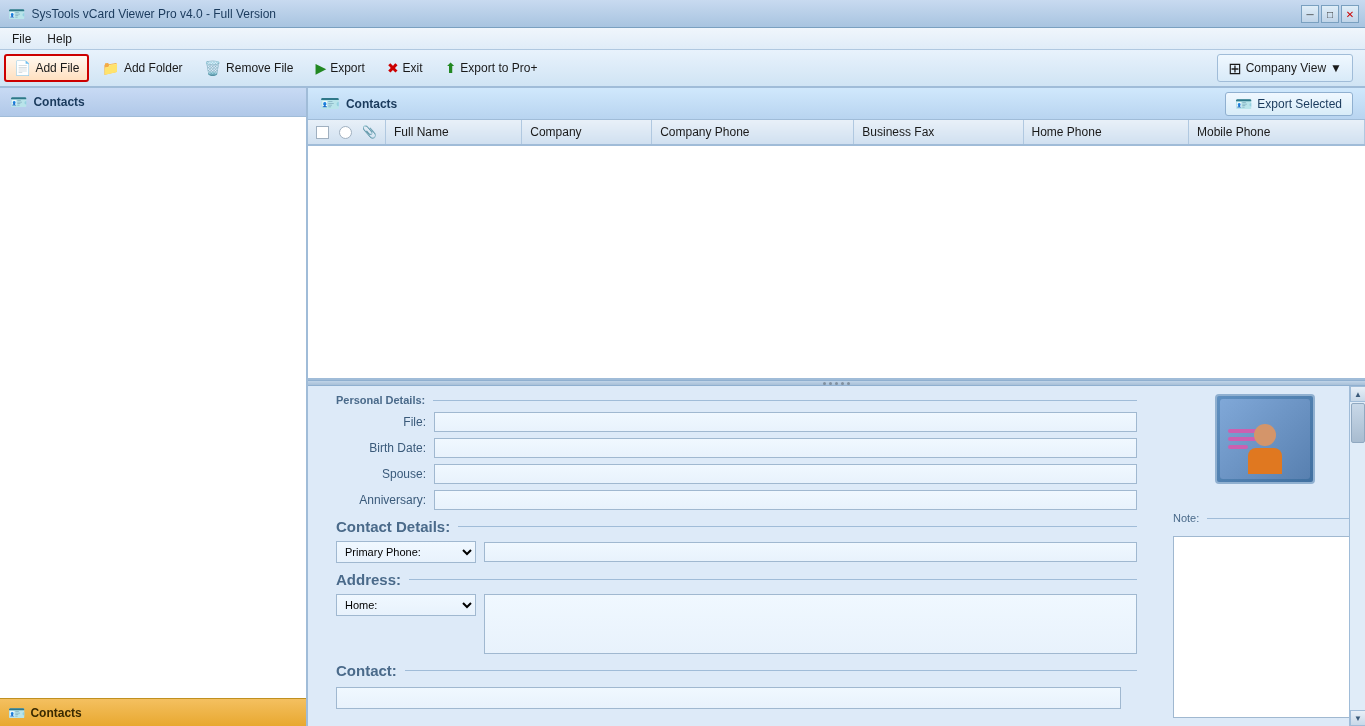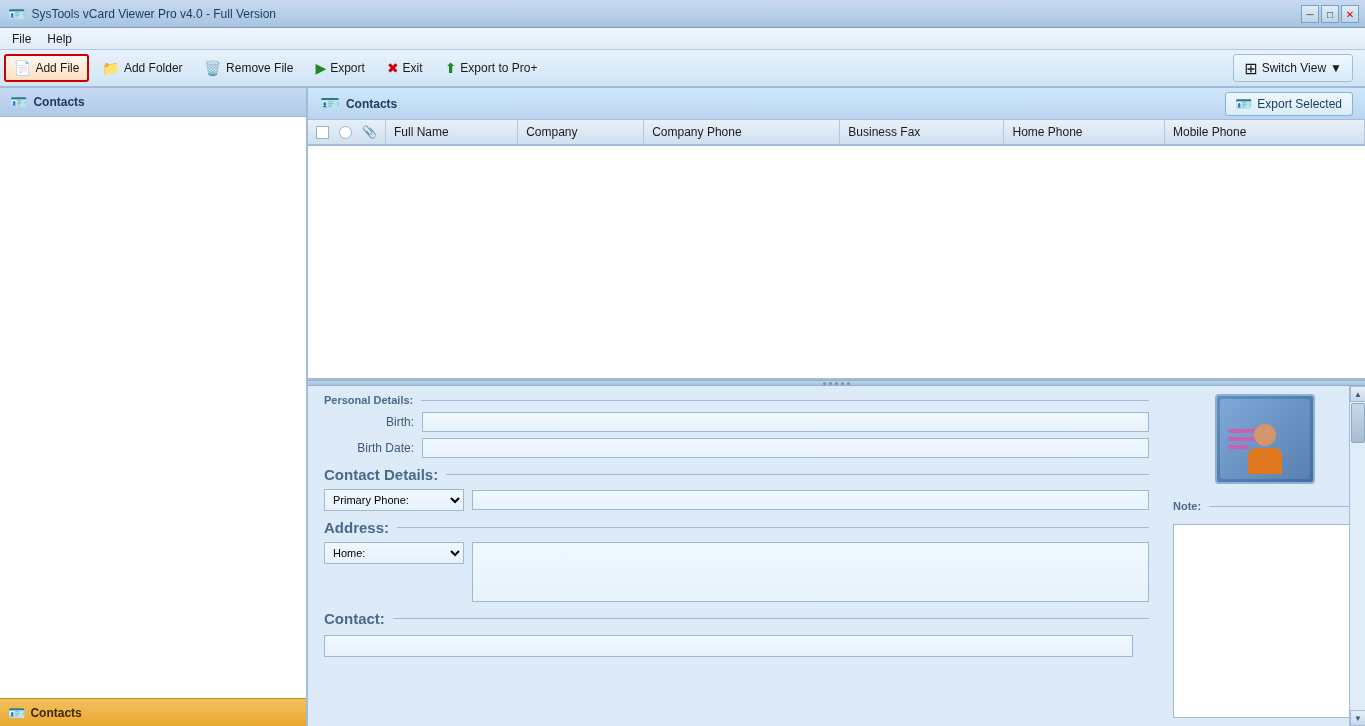--- a/index.html
+++ b/index.html
@@ -178,21 +178,21 @@
     #details-area {
       flex: 1;
       background: #ddeaf8;
       overflow-y: auto;
       display: flex;
       gap: 0;
       position: relative;
     }
     #details-left {
       flex: 1;
-      padding: 8px 16px;
+      padding: 8px 28px;
     }
     #details-right {
       width: 200px;
       padding: 8px;
       display: flex;
       flex-direction: column;
       gap: 8px;
     }
 
     .section-label {
@@ -311,24 +311,25 @@
       border: 1px solid #a0b8d0;
       flex: 1;
       padding: 4px;
       font-size: 11px;
       overflow-y: auto;
       min-height: 80px;
     }
     .note-label {
       font-size: 11px;
       color: #4a6a8a;
-      font-weight: bold;
+      font-weight: normal;
       margin-bottom: 4px;
       display: flex;
       align-items: center;
+      margin-top: 12px;
     }
     .note-label::after {
       content: '';
       flex: 1;
       height: 1px;
       background: #a0bcd8;
       margin-left: 8px;
     }
 
     
@@ -505,21 +506,21 @@
     <span class="btn-icon" style="color:#cc0000;">✖</span>
     <span>Exit</span>
   </button>
   <button class="toolbar-btn">
     <span class="btn-icon" style="color:#228822;">⬆</span>
     <span>Export to Pro+</span>
   </button>
   <div class="toolbar-spacer"></div>
   <button class="switch-view-btn">
     <span style="font-size:16px;">⊞</span>
-    <span>Switch View</span>
+    <span>Company View</span>
     <span>▼</span>
   </button>
 </div>
 
 <div id="main-layout">
 
   <div id="left-panel">
     <div id="left-header">
       <span class="contacts-icon">🪪</span>
       <span>Contacts</span>
@@ -555,21 +556,21 @@
               &nbsp;
               <span class="header-radio"></span>
               &nbsp;
               <span>📎</span>
             </th>
             <th>Full Name</th>
             <th>Company</th>
             <th>Company Phone</th>
             <th>Business Fax</th>
             <th>Home Phone</th>
-            <th style="width:200px;">Mobile Phone</th>
+            <th style="width:176px;">Mobile Phone</th>
           </tr>
         </thead>
         <tbody id="contacts-tbody">
         </tbody>
       </table>
     </div>
 
     <div class="resize-handle">
       <div class="resize-dots">
         <div class="resize-dot"></div>
@@ -580,25 +581,33 @@
       </div>
     </div>
 
     <div id="details-area">
       <div id="details-left">
 
         
         <div class="section-label">Personal Details:</div>
 
         <div class="field-row">
-          <span class="field-label">Birth:</span>
+          <span class="field-label">File:</span>
           <input type="text" class="field-input" value="" style="">
         </div>
         <div class="field-row">
           <span class="field-label">Birth Date:</span>
+          <input type="text" class="field-input" value="" style="">
+        </div>
+        <div class="field-row">
+          <span class="field-label">Spouse:</span>
+          <input type="text" class="field-input" value="" style="">
+        </div>
+        <div class="field-row">
+          <span class="field-label">Anniversary:</span>
           <input type="text" class="field-input" value="" style="">
         </div>
 
         
         <div class="section-divider">Contact Details:</div>
 
         <div class="contact-details-section">
           <select class="contact-phone-select">
             <option>Primary Phone:</option>
             <option>Home Phone:</option>

